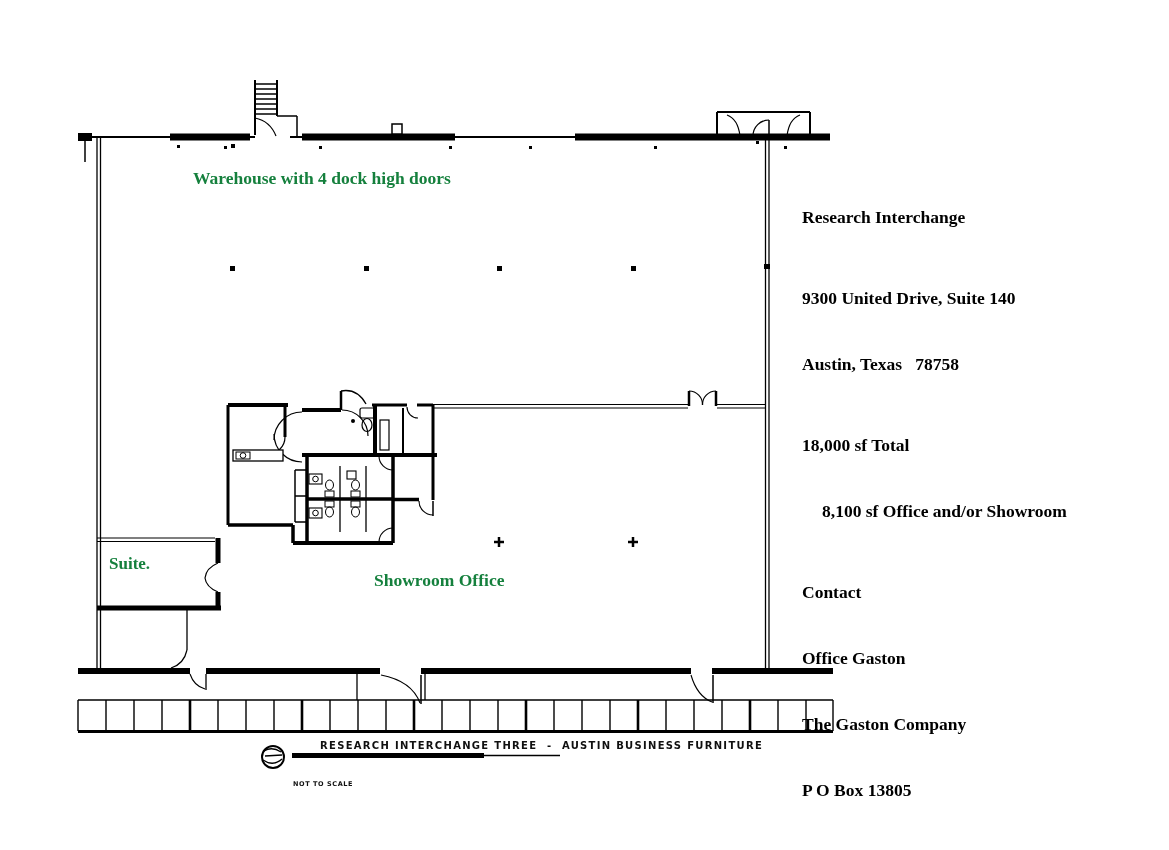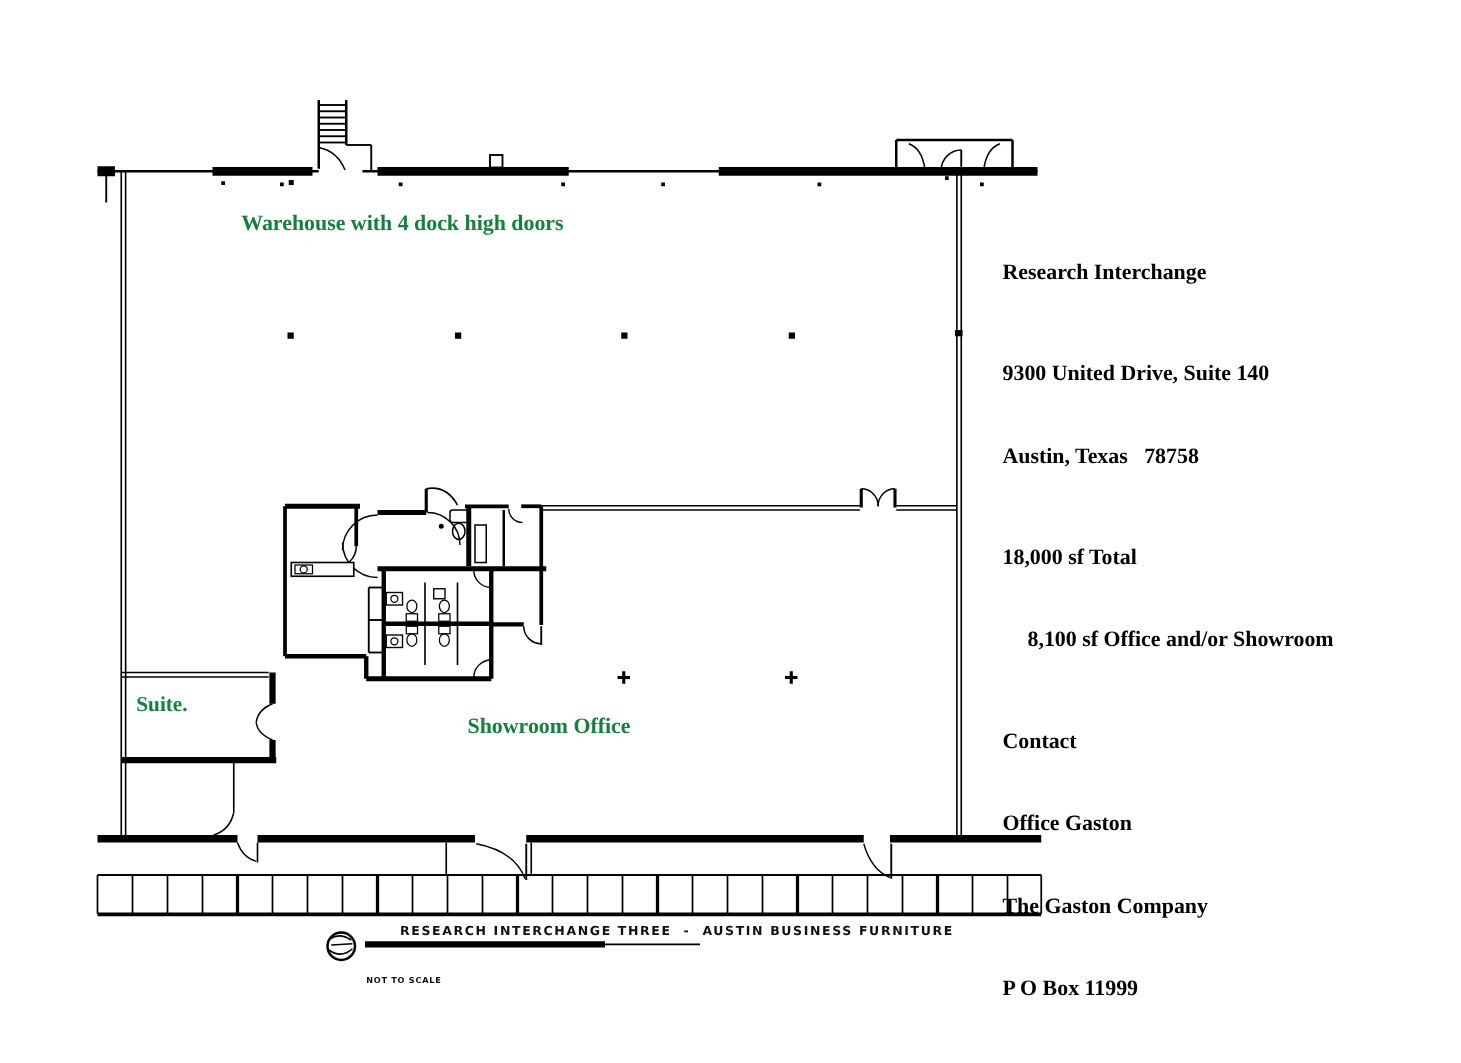--- a/index.html
+++ b/index.html
@@ -249,20 +249,20 @@
 
 <div id="info-panel">
   <div>Research Interchange</div>
   <div class="info-gap">9300 United Drive, Suite 140</div>
   <div>Austin, Texas   78758</div>
   <div class="info-gap">18,000 sf Total</div>
   <div class="indent">8,100 sf Office and/or Showroom</div>
   <div class="info-gap">Contact</div>
   <div>Office Gaston</div>
   <div>The Gaston Company</div>
-  <div>P O Box 11999</div>
+  <div>P O Box 13805</div>
   
   
   
 </div>
 
 <div id="caption-title">RESEARCH INTERCHANGE THREE  -  AUSTIN BUSINESS FURNITURE</div>
 <div id="scale-note">NOT TO SCALE</div>
 
 </body></html>

